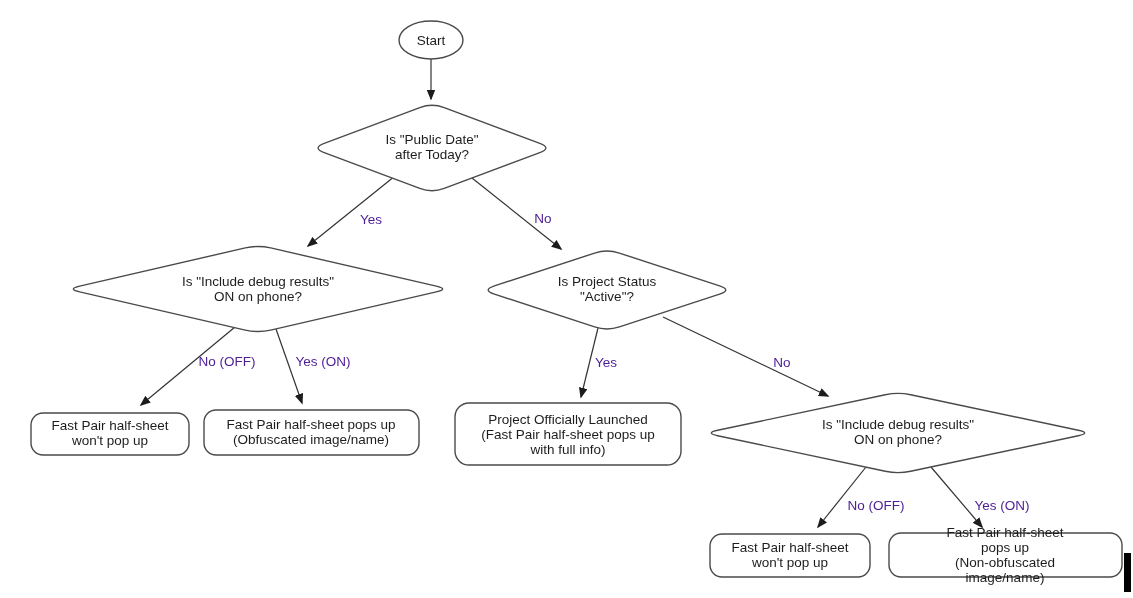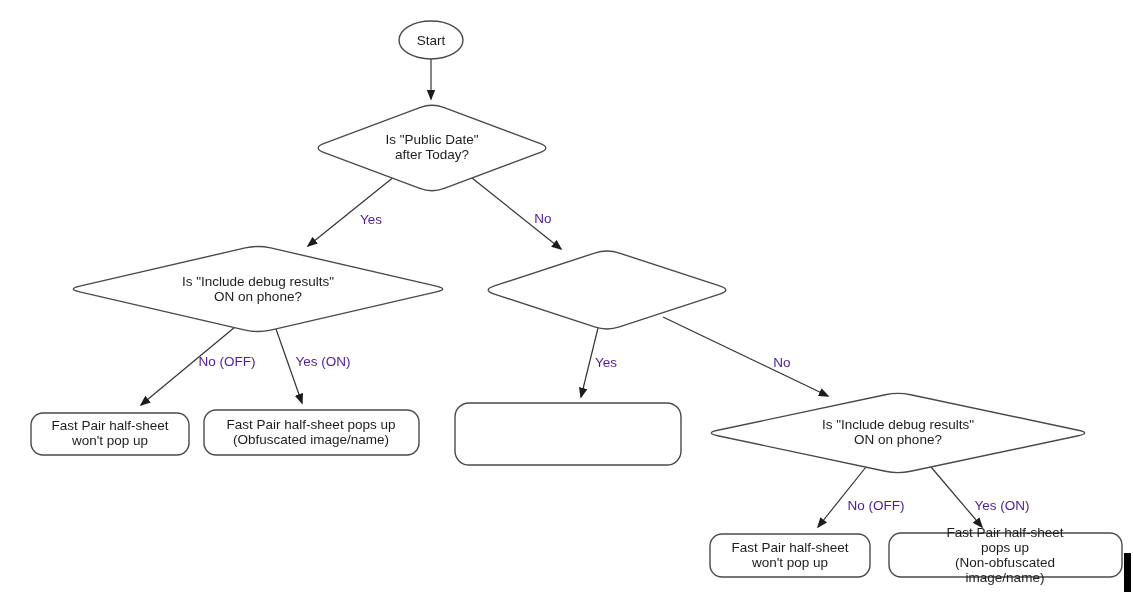--- a/index.html
+++ b/index.html
@@ -70,26 +70,31 @@
     <rect class="shape" x="455" y="403" width="226" height="62" rx="14"></rect>
     <rect class="shape" x="710" y="534" width="160" height="43" rx="12"></rect>
     <rect class="shape" x="889" y="533" width="233" height="44" rx="12"></rect>
   </svg>
 
   <div class="lbl" style="left:431px;top:40px;">Start</div>
   <div class="lbl" style="left:432px;top:147px;">Is "Public Date"
 after Today?</div>
   <div class="lbl" style="left:258px;top:289px;">Is "Include debug results"
 ON on phone?</div>
+  <div class="lbl" style="left:607px;top:289px;">Is Project Status
+"Active"?</div>
   <div class="lbl" style="left:898px;top:432px;">Is "Include debug results"
 ON on phone?</div>
   <div class="lbl" style="left:110px;top:433px;">Fast Pair half-sheet
 won't pop up</div>
   <div class="lbl" style="left:311px;top:432px;">Fast Pair half-sheet pops up
 (Obfuscated image/name)</div>
+  <div class="lbl" style="left:568px;top:434px;">Project Officially Launched
+(Fast Pair half-sheet pops up
+with full info)</div>
   <div class="lbl" style="left:790px;top:555px;">Fast Pair half-sheet
 won't pop up</div>
   <div class="lbl" style="left:1005px;top:555px;">Fast Pair half-sheet pops up
 (Non-obfuscated image/name)</div>
 
   <div class="edge-lbl" style="left:371px;top:219px;">Yes</div>
   <div class="edge-lbl" style="left:543px;top:218px;">No</div>
   <div class="edge-lbl" style="left:227px;top:361px;">No (OFF)</div>
   <div class="edge-lbl" style="left:323px;top:361px;">Yes (ON)</div>
   <div class="edge-lbl" style="left:606px;top:362px;">Yes</div>

